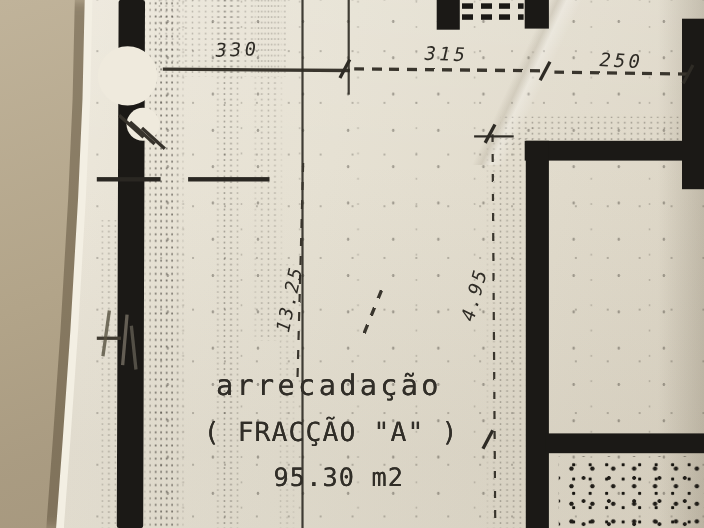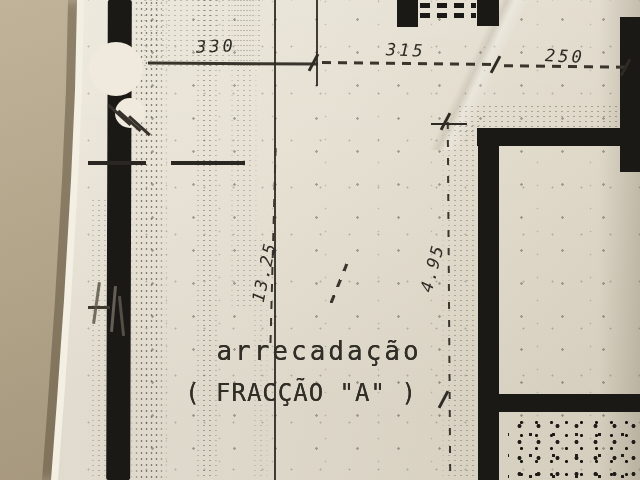--- a/index.html
+++ b/index.html
@@ -128,17 +128,18 @@
     <div class="abs vlabel" style="left:229px;top:262px;width:70px;transform:rotate(-78deg);">13.25</div>
 
     <div class="abs dashV2" style="left:448px;top:122px;width:2px;height:358px;transform:rotate(-.4deg);"></div>
     <div class="abs" style="left:431px;top:123px;width:36px;height:2px;background:#2e2b25;"></div>
     <div class="abs tick" style="left:444px;top:112px;"></div>
     <div class="abs tick" style="left:442px;top:390px;"></div>
     <div class="abs vlabel" style="left:402px;top:258px;width:60px;transform:rotate(-75deg);">4.95</div>
 
     <div class="abs dashV" style="left:336px;top:262px;width:3px;height:50px;transform:rotate(22deg);"></div>
 
-    <div class="abs ptext" style="left:208px;top:336px;width:222px;font-size:26px;letter-spacing:3px;">arrecadação</div>
+    <div class="abs ptext" style="left:188px;top:336px;width:222px;font-size:26px;letter-spacing:3px;">arrecadação</div>
     <div class="abs ptext" style="left:181px;top:379px;width:240px;font-size:24px;letter-spacing:1px;">( FRACÇÃO "A" )</div>
+    <div class="abs ptext" style="left:238px;top:422px;width:140px;font-size:23px;letter-spacing:1px;">95.30 m2</div>
 
   </div>
 </div>
 
 </body></html>

